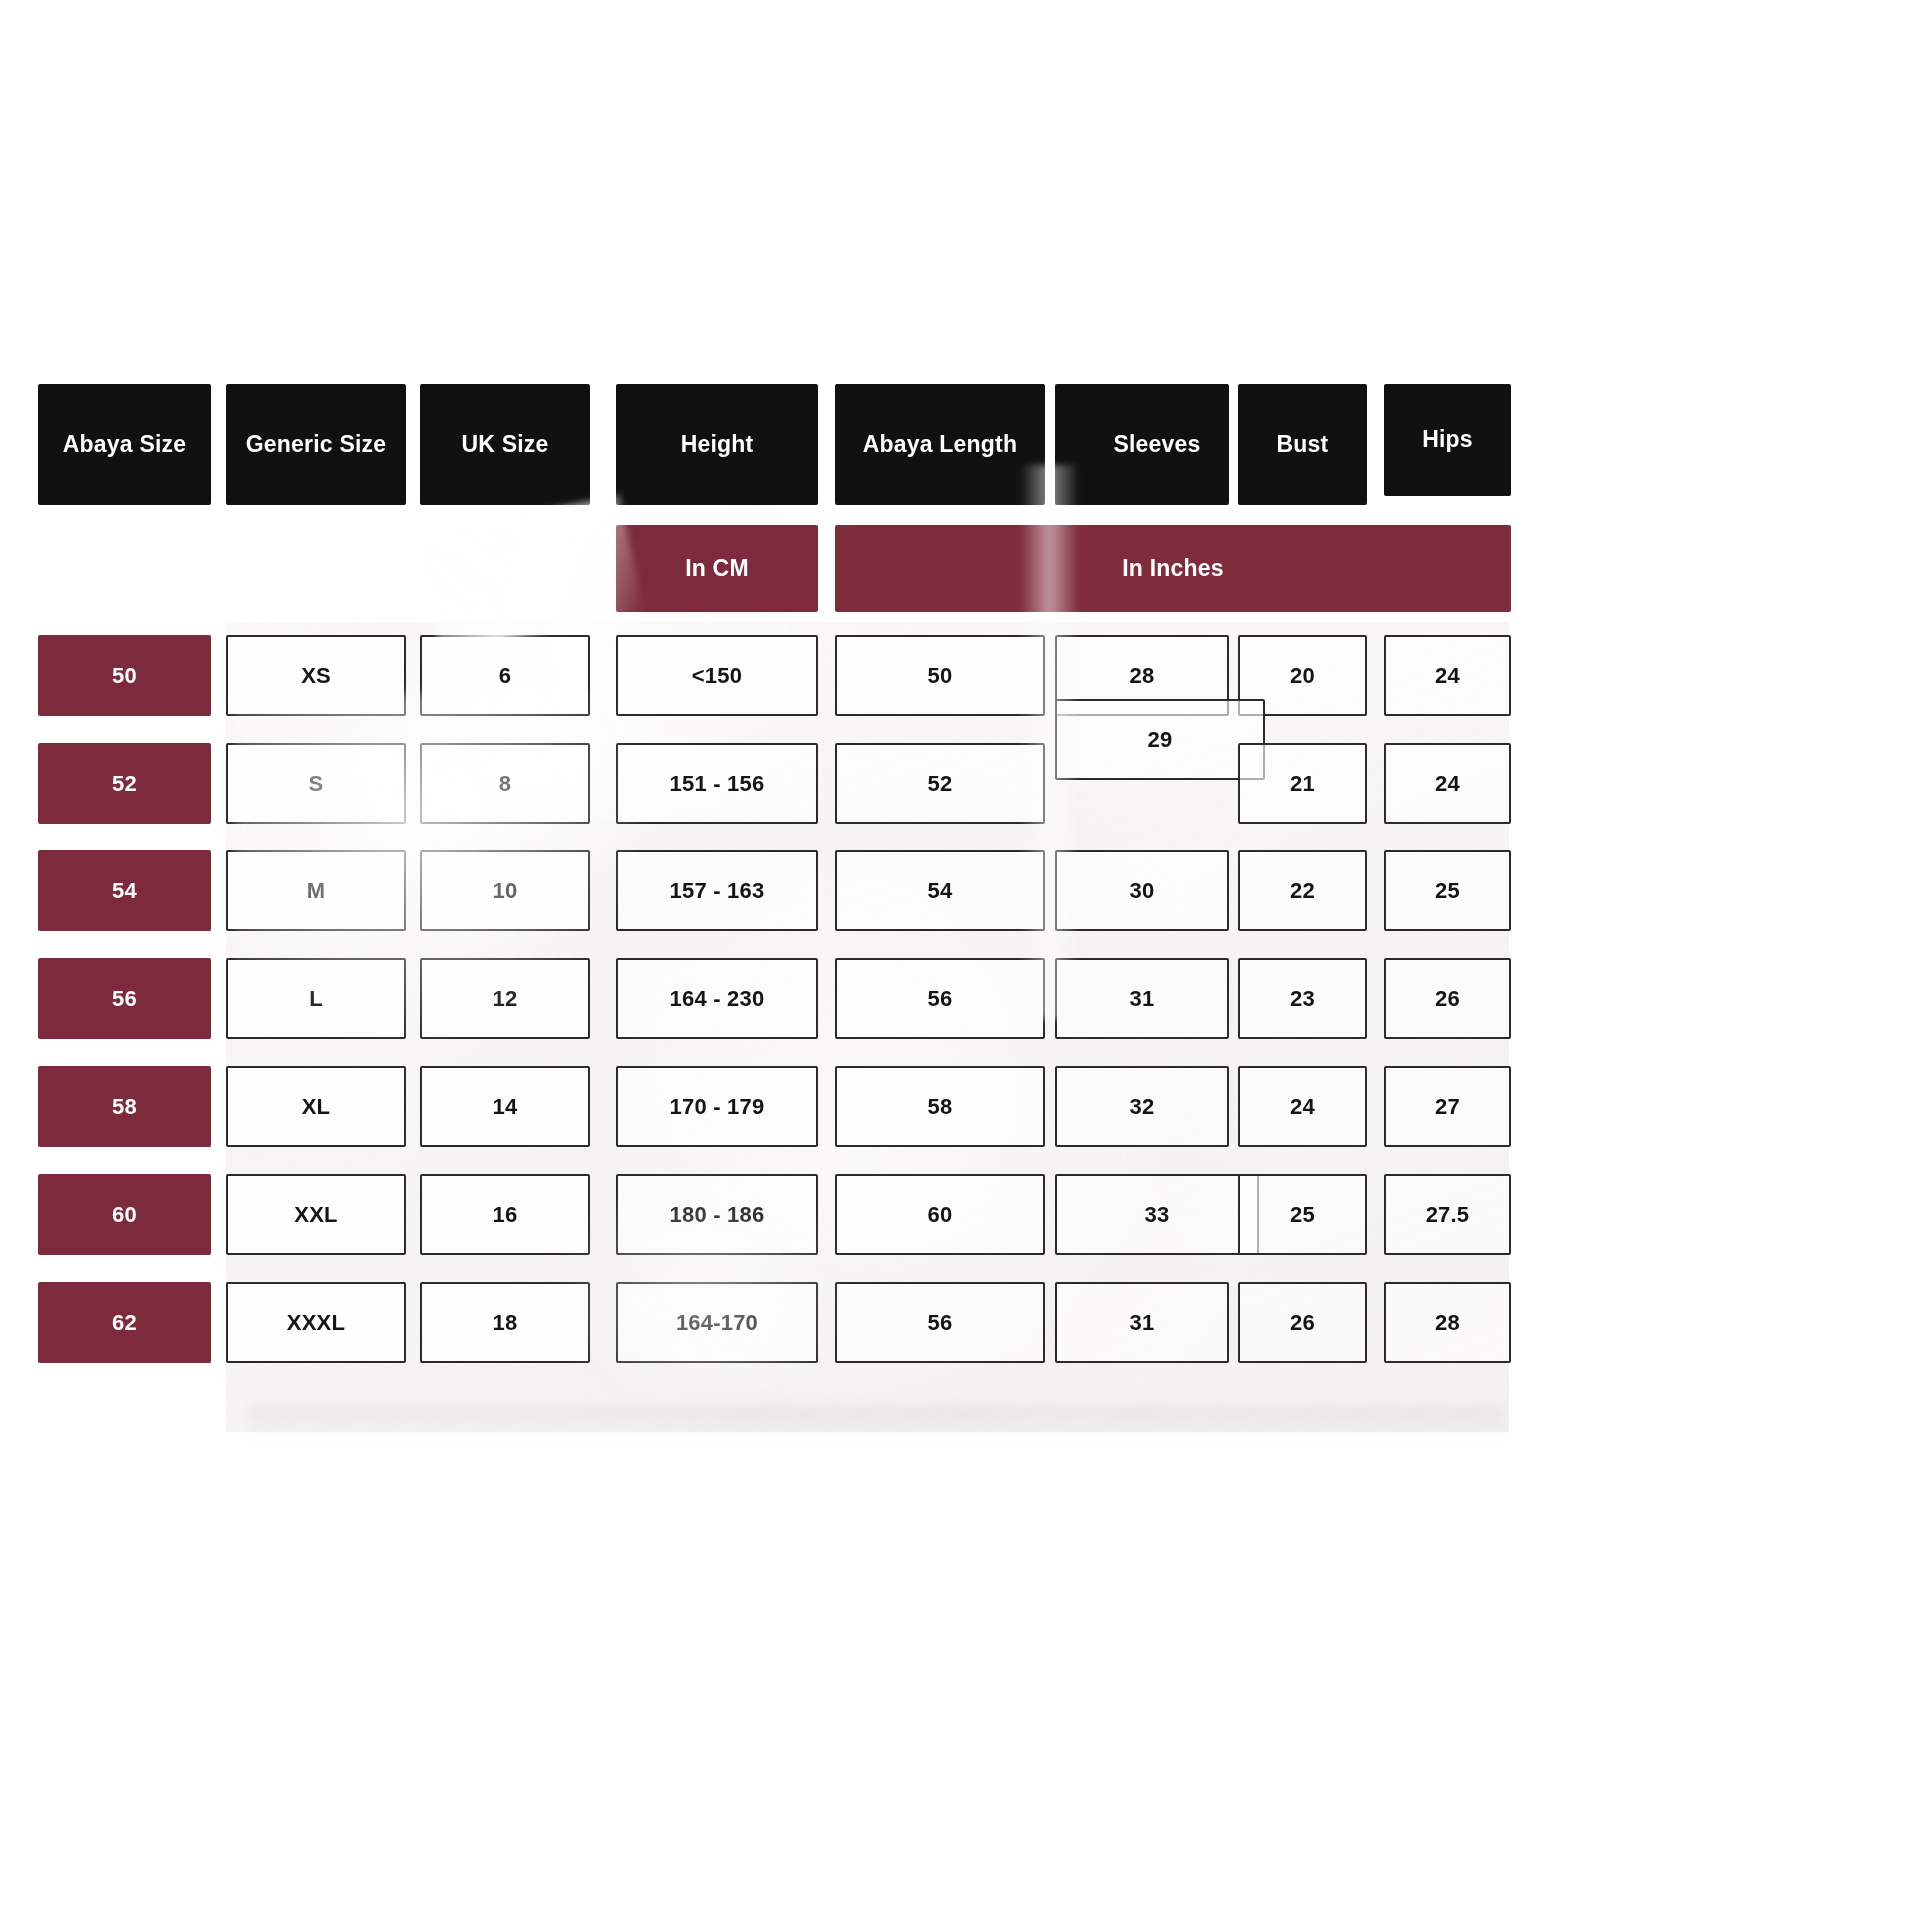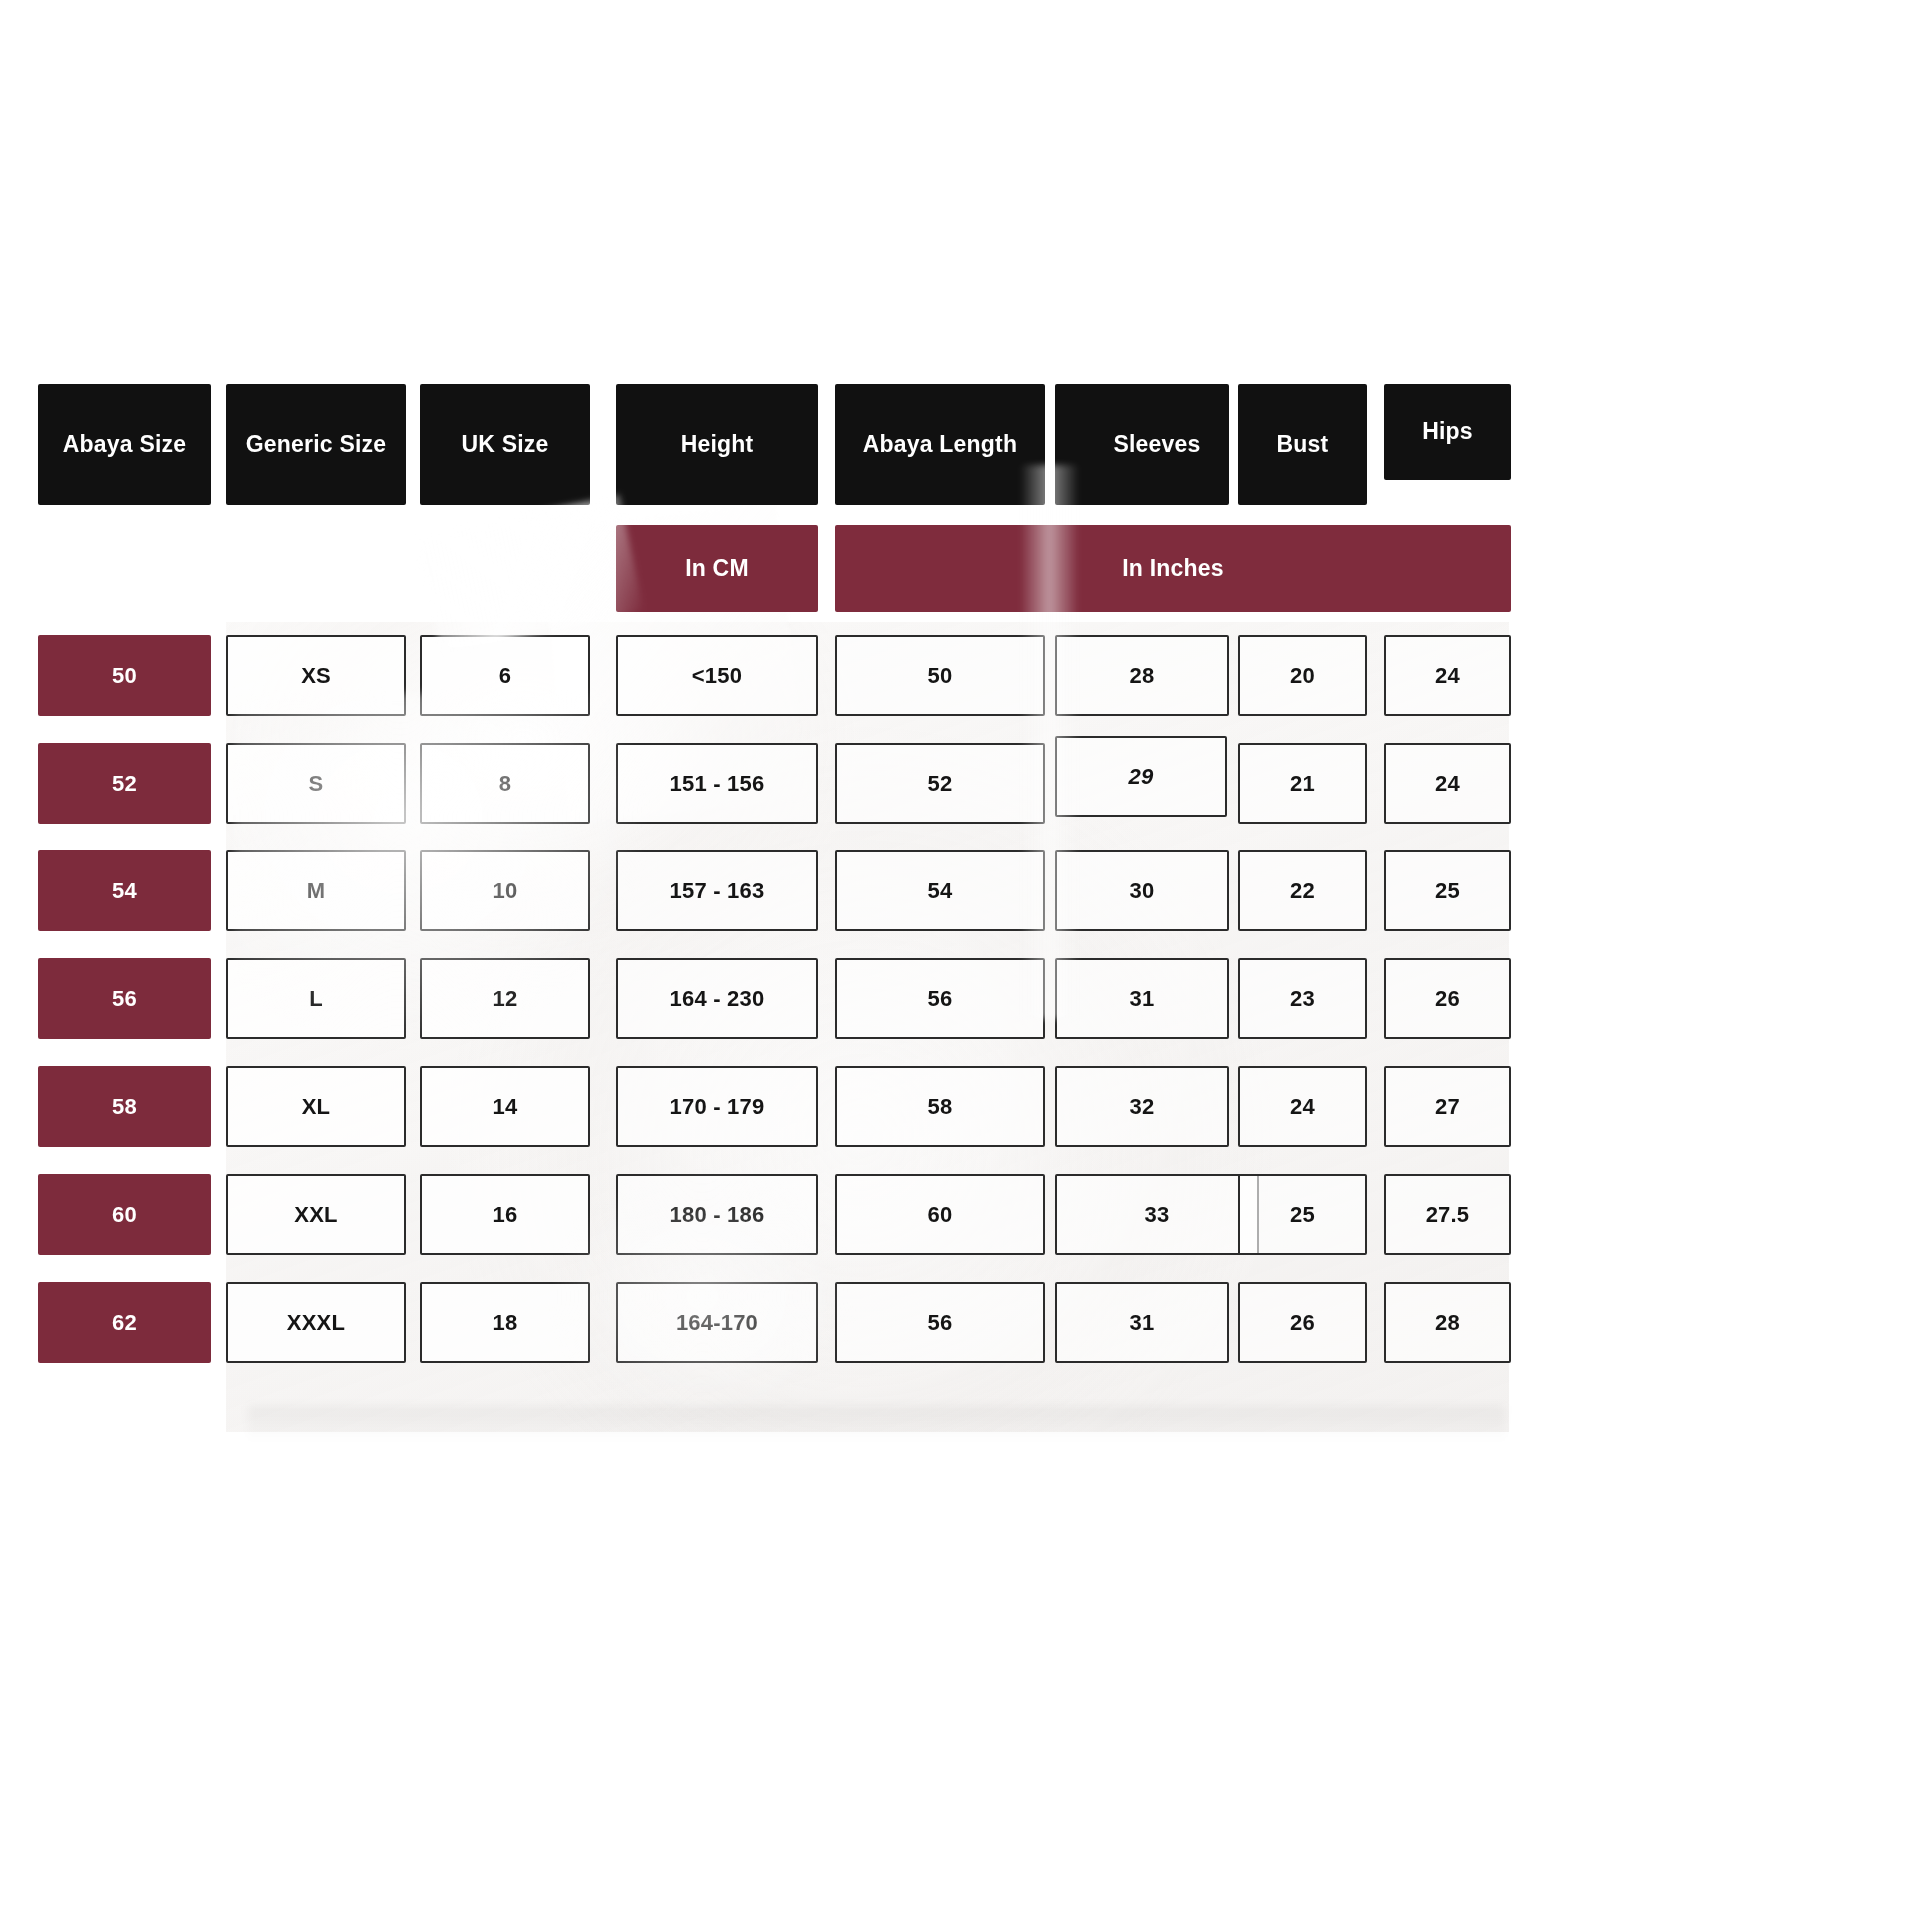--- a/index.html
+++ b/index.html
@@ -156,21 +156,21 @@
   </div>
   <div class="cell hdr" style="left:835px; top:384px; width:210px; height:121px;">
     <span>Abaya Length</span>
   </div>
   <div class="cell hdr" style="left:1055px; top:384px; width:174px; height:121px;padding-left:30px;">
     <span>Sleeves</span>
   </div>
   <div class="cell hdr" style="left:1238px; top:384px; width:129px; height:121px;">
     <span>Bust</span>
   </div>
-  <div class="cell hdr" style="left:1384px; top:384px; width:127px; height:96px;">
+  <div class="cell hdr" style="left:1384px; top:384px; width:127px; height:112px;">
     <span>Hips</span>
   </div>
 
   <div class="cell unit" style="left:616px; top:525px; width:202px; height:87px;">
     <span>In CM</span>
   </div>
   <div class="cell unit inches" style="left:835px; top:525px; width:676px; height:87px;">
     <span>In Inches</span>
   </div>
 
@@ -207,21 +207,21 @@
     </div>
   <div class="cell data light" style="left:420px; top:743px; width:170px; height:81px;">
       <span>8</span>
     </div>
   <div class="cell data" style="left:616px; top:743px; width:202px; height:81px;">
       <span>151 - 156</span>
     </div>
   <div class="cell data" style="left:835px; top:743px; width:210px; height:81px;">
       <span>52</span>
     </div>
-  <div class="cell data" style="left:1055px; top:736px; width:172px; height:81px;font-style:italic;">
+  <div class="cell data" style="left:1055px; top:699px; width:210px; height:81px;">
       <span>29</span>
     </div>
   <div class="cell data" style="left:1238px; top:743px; width:129px; height:81px;">
       <span>21</span>
     </div>
   <div class="cell data" style="left:1384px; top:743px; width:127px; height:81px;">
       <span>24</span>
     </div>
 
   <div class="cell sizechip" style="left:38px; top:850px; width:173px; height:81px;">

